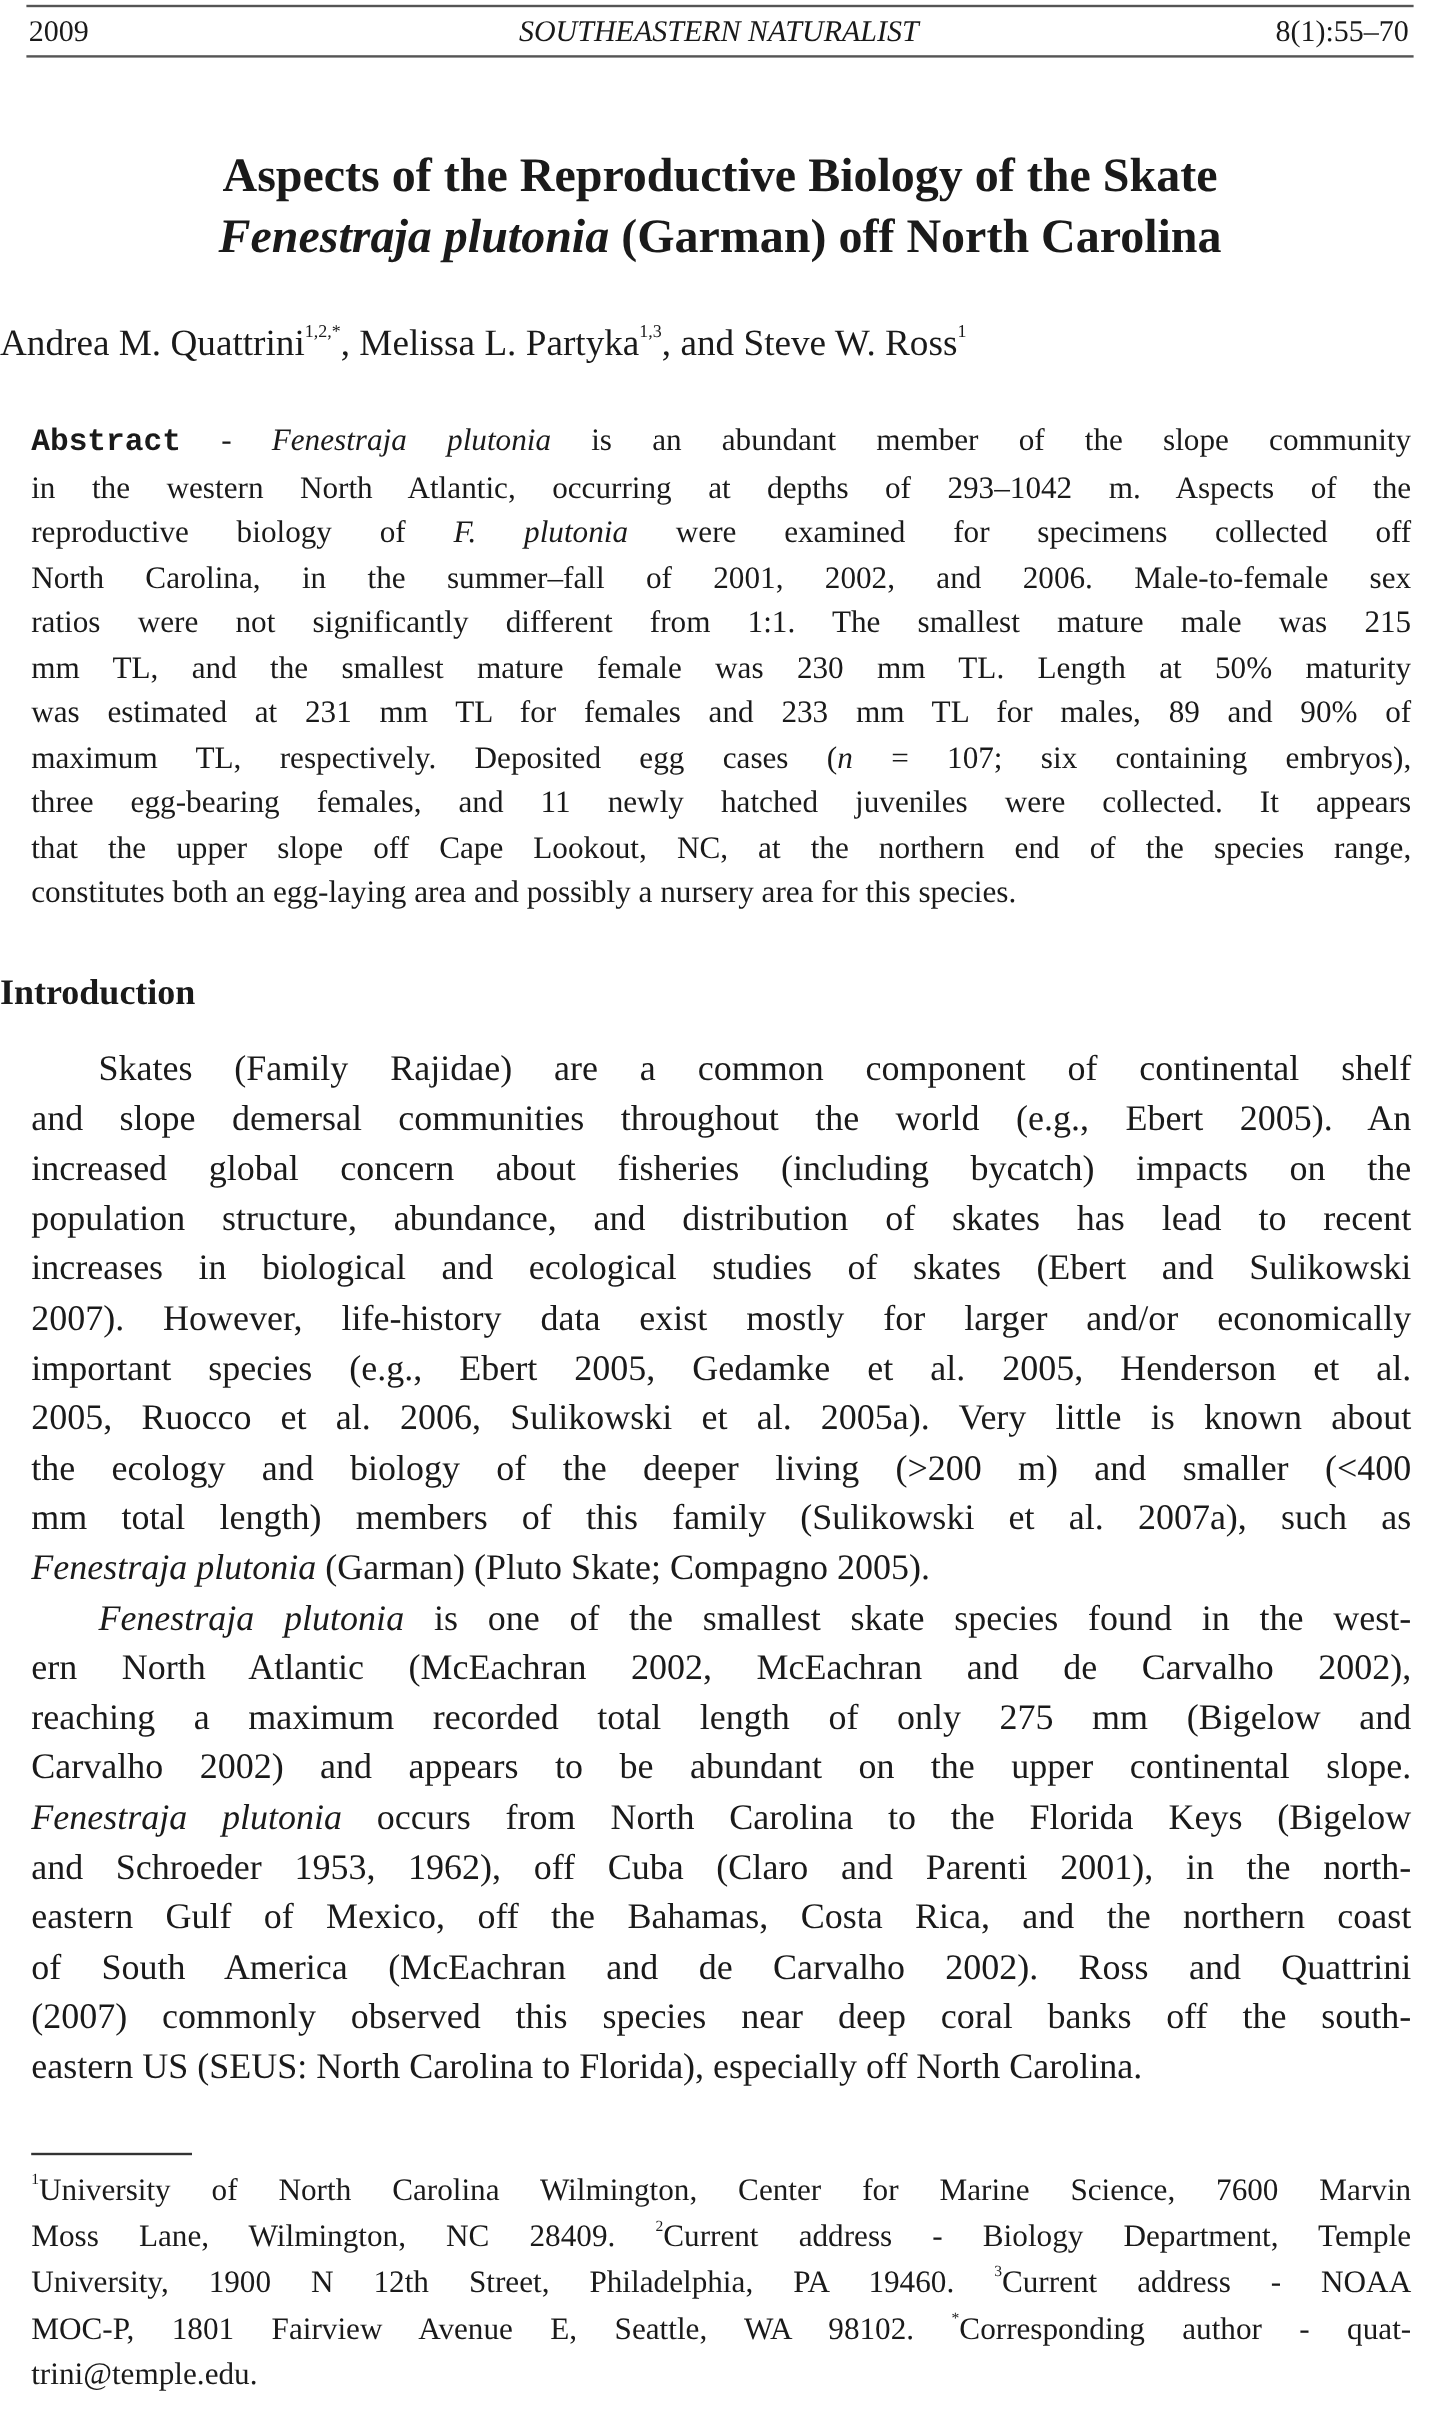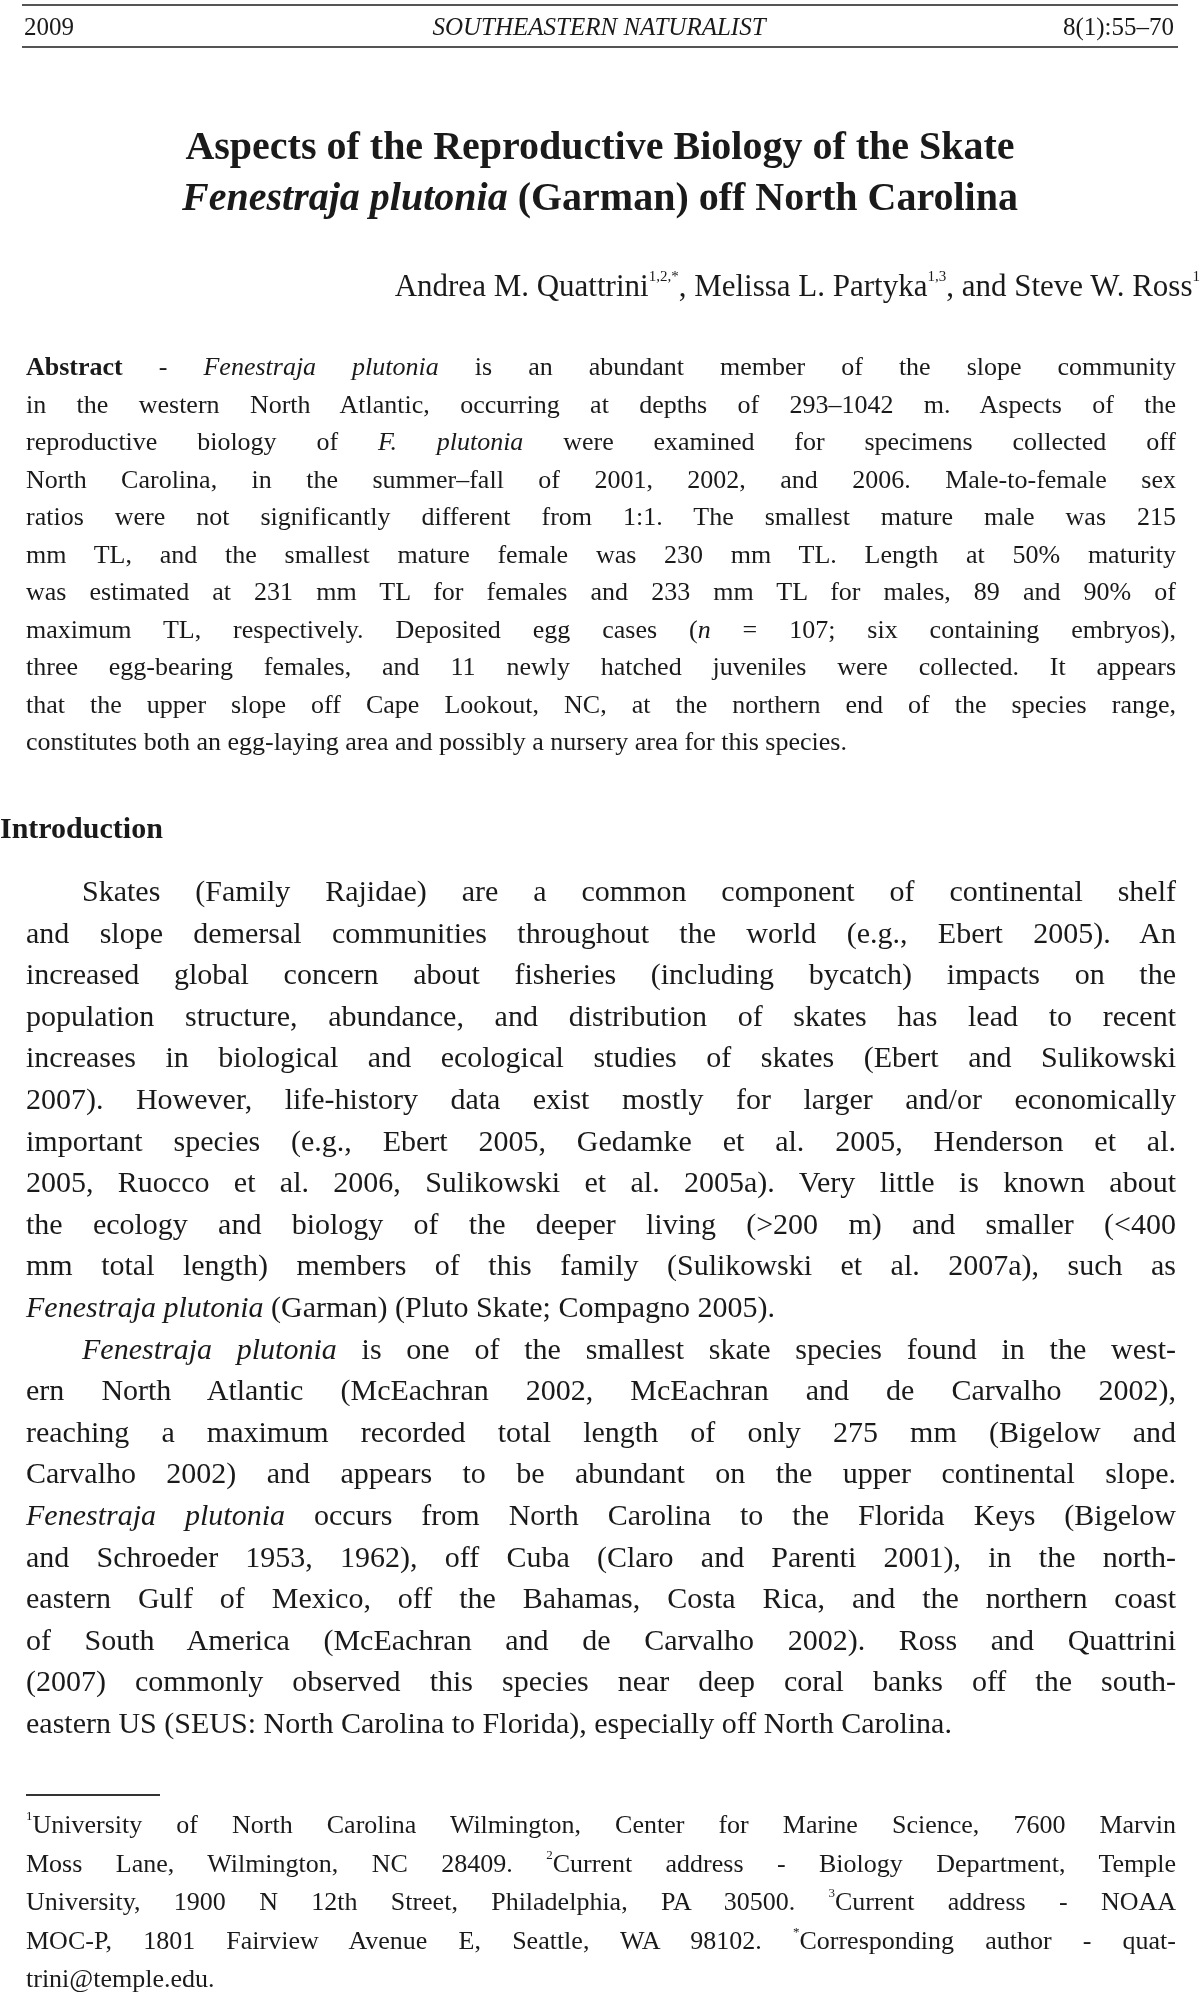--- a/index.html
+++ b/index.html
@@ -20,31 +20,31 @@
     .header-row { position: absolute; top: 12px; left: 24px; width: 1150px; height: 30px; font-size: 25px; line-height: 30px; }
     .h-year { position: absolute; left: 0; top: 0; }
     .h-journal { position: absolute; left: 0; width: 100%; text-align: center; top: 0; font-style: italic; }
     .h-vol { position: absolute; right: 0; top: 0; }
 
     
     .title { position: absolute; left: 0; width: 1200px; top: 120px; text-align: center; font-weight: bold; font-size: 40px; line-height: 51px; }
     .title .line { display: block; }
     .title i { font-style: italic; }
 
-    .authors { position: absolute; left: 0; width: 1200px; top: 266px; text-align: right; font-size: 31px; line-height: 40px; }
+    .authors { position: absolute; left: 0; width: 1200px; top: 266px; text-align: left; font-size: 31px; line-height: 40px; }
     .authors sup { font-size: 15px; vertical-align: 15px; line-height: 0; }
 
     
     .block { position: absolute; left: 26px; width: 1150px; }
     .ln { display: block; text-align: justify; text-align-last: justify; white-space: nowrap; overflow: visible; }
     .ln.last { text-align-last: left; }
     .ln.indent { padding-left: 56px; }
 
     .abstract { top: 348px; font-size: 26px; line-height: 37.5px; }
-    .abstract b { font-weight: bold; }
+    .abstract b { font-weight: bold; font-family: Liberation Mono, monospace; }
 
     .section-heading { position: absolute; left: 0; width: 1200px; top: 808px; font-weight: bold; font-size: 30px; line-height: 40px; }
 
     .intro { top: 870px; font-size: 30px; line-height: 41.6px; }
 
     .fn-rule { position: absolute; left: 26px; top: 1794px; width: 134px; height: 1.5px; background: #333; }
     .footnote { top: 1806px; font-size: 26px; line-height: 38.5px; }
     .footnote sup { font-size: 13px; vertical-align: 13px; line-height: 0; }
 
     i { font-style: italic; }
@@ -107,17 +107,17 @@
       <span class="ln"><span>eastern Gulf of Mexico, off the Bahamas, Costa Rica, and the northern coast</span></span>
       <span class="ln"><span>of South America (McEachran and de Carvalho 2002). Ross and Quattrini</span></span>
       <span class="ln"><span>(2007) commonly observed this species near deep coral banks off the south-</span></span>
       <span class="ln last"><span>eastern US (SEUS: North Carolina to Florida), especially off North Carolina.</span></span>
     </div>
 
   <div class="fn-rule"></div>
   <div class="block footnote" id="footnote-block">
       <span class="ln"><sup>1</sup><span>University of North Carolina Wilmington, Center for Marine Science, 7600 Marvin</span></span>
       <span class="ln"><span>Moss Lane, Wilmington, NC 28409. </span><sup>2</sup><span>Current address - Biology Department, Temple</span></span>
-      <span class="ln"><span>University, 1900 N 12th Street, Philadelphia, PA 30500. </span><sup>3</sup><span>Current address - NOAA</span></span>
+      <span class="ln"><span>University, 1900 N 12th Street, Philadelphia, PA 19460. </span><sup>3</sup><span>Current address - NOAA</span></span>
       <span class="ln"><span>MOC-P, 1801 Fairview Avenue E, Seattle, WA 98102. </span><sup>*</sup><span>Corresponding author - quat-</span></span>
       <span class="ln last"><span>trini@temple.edu.</span></span>
     </div>
 </div>
 
 </body></html>

